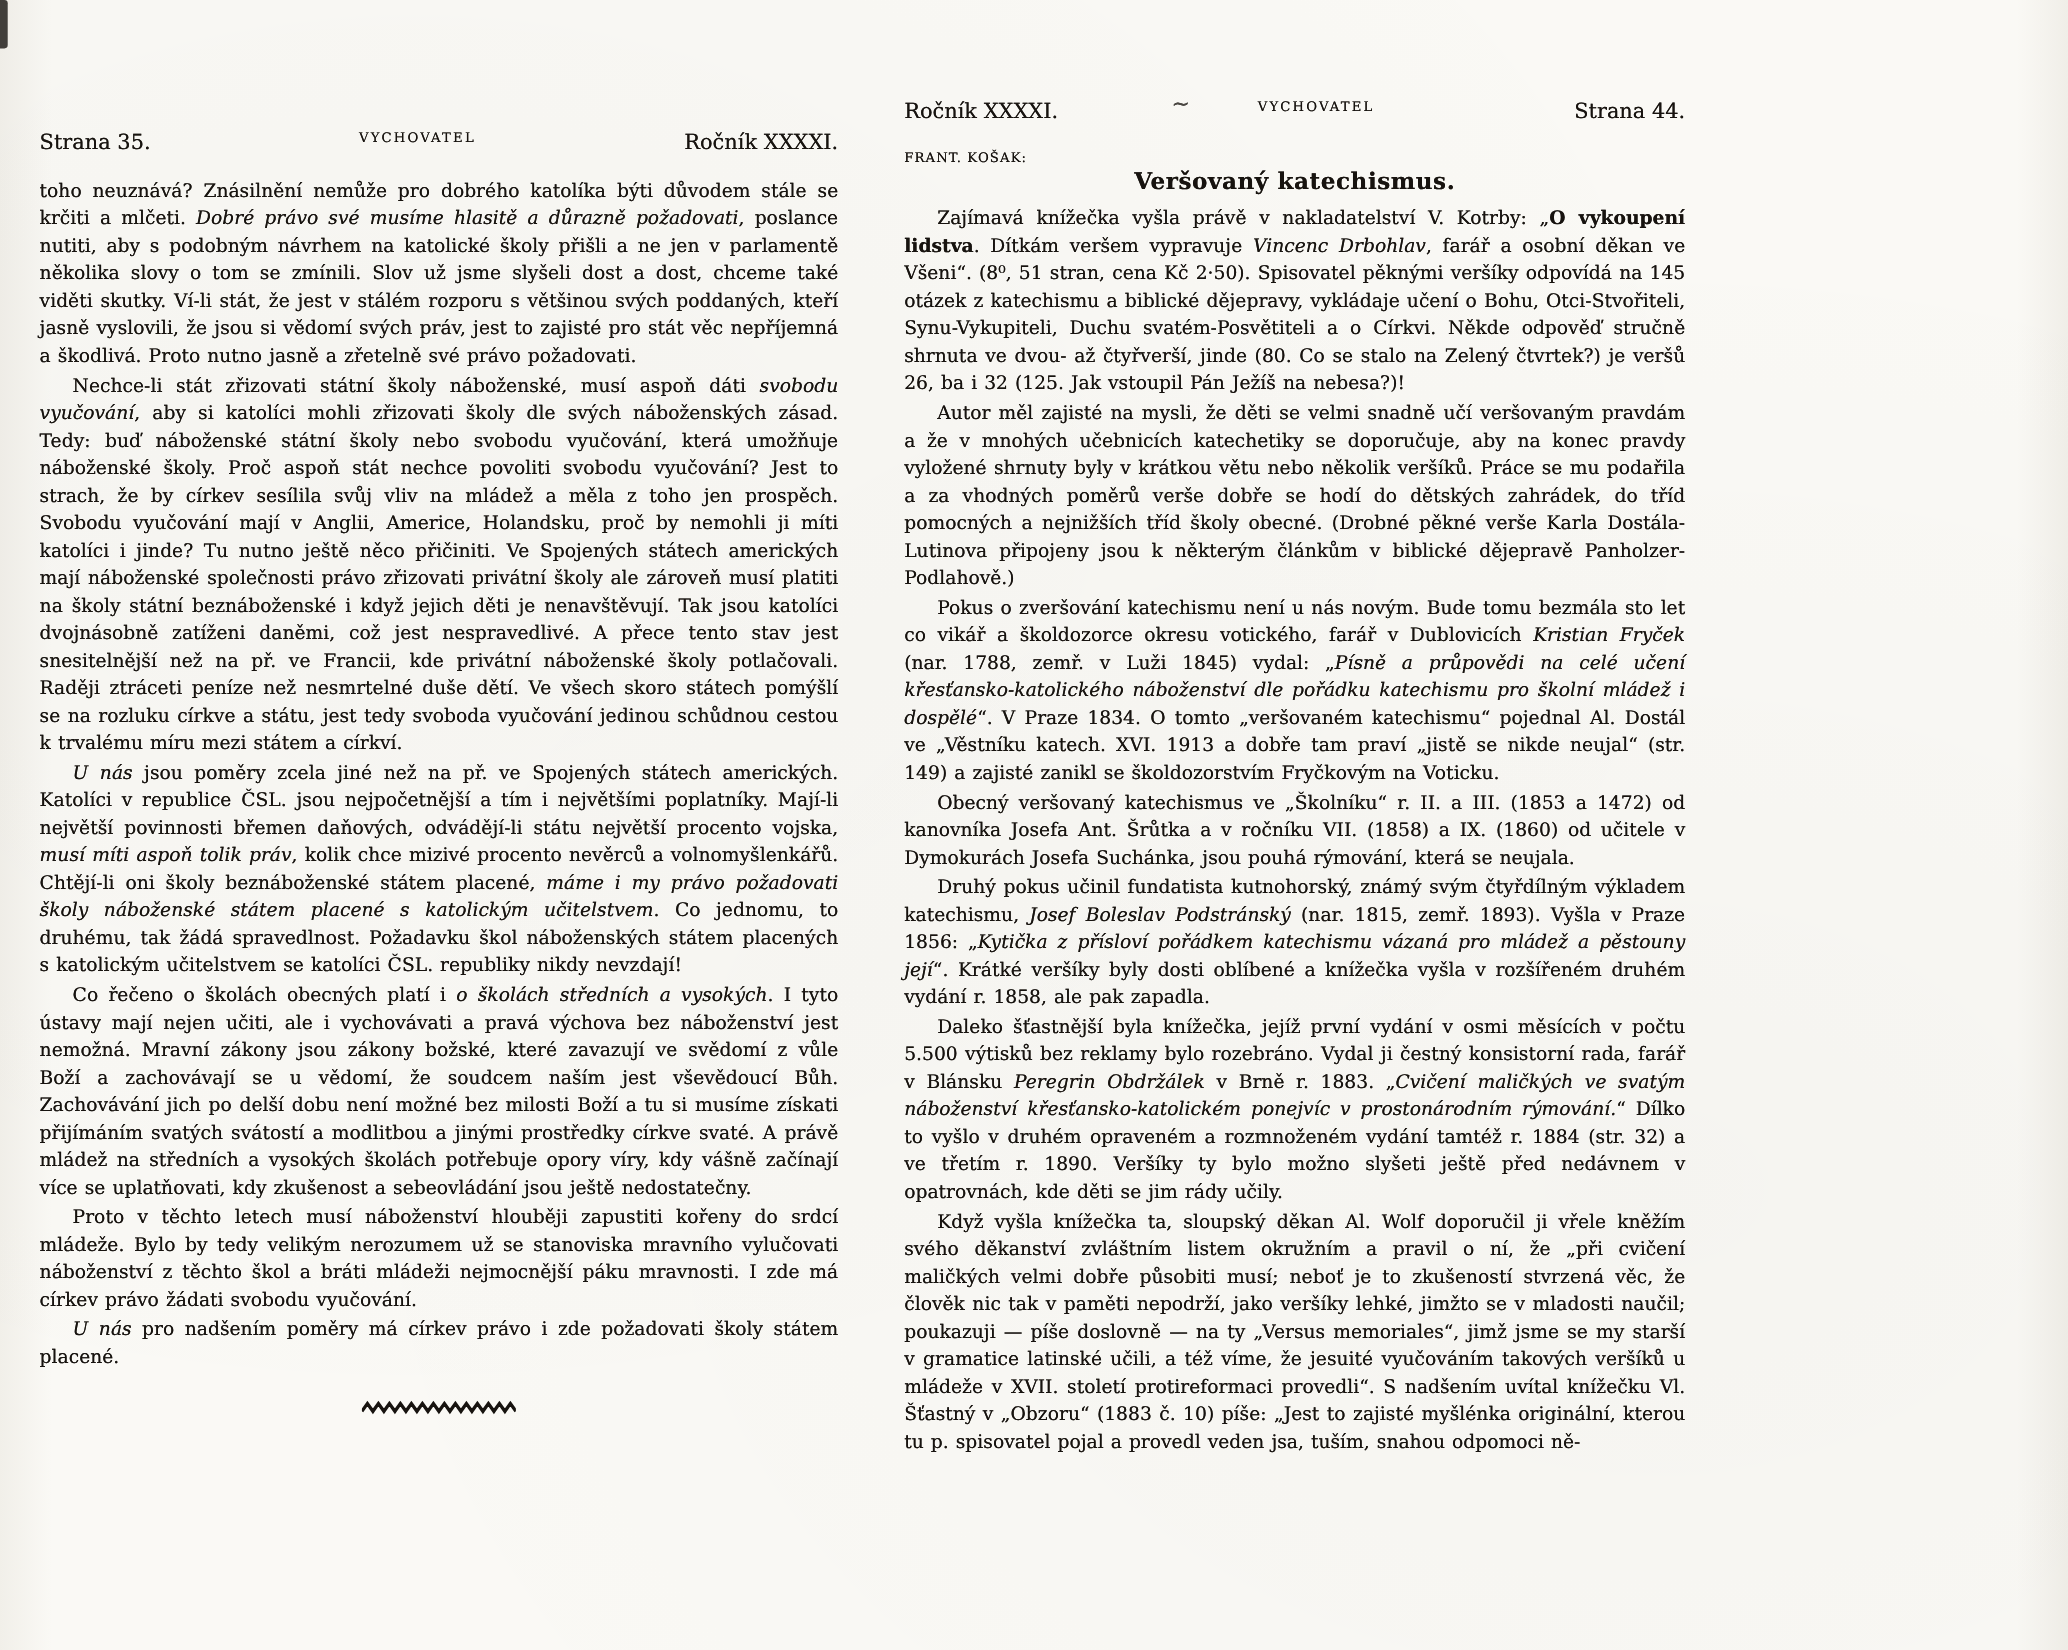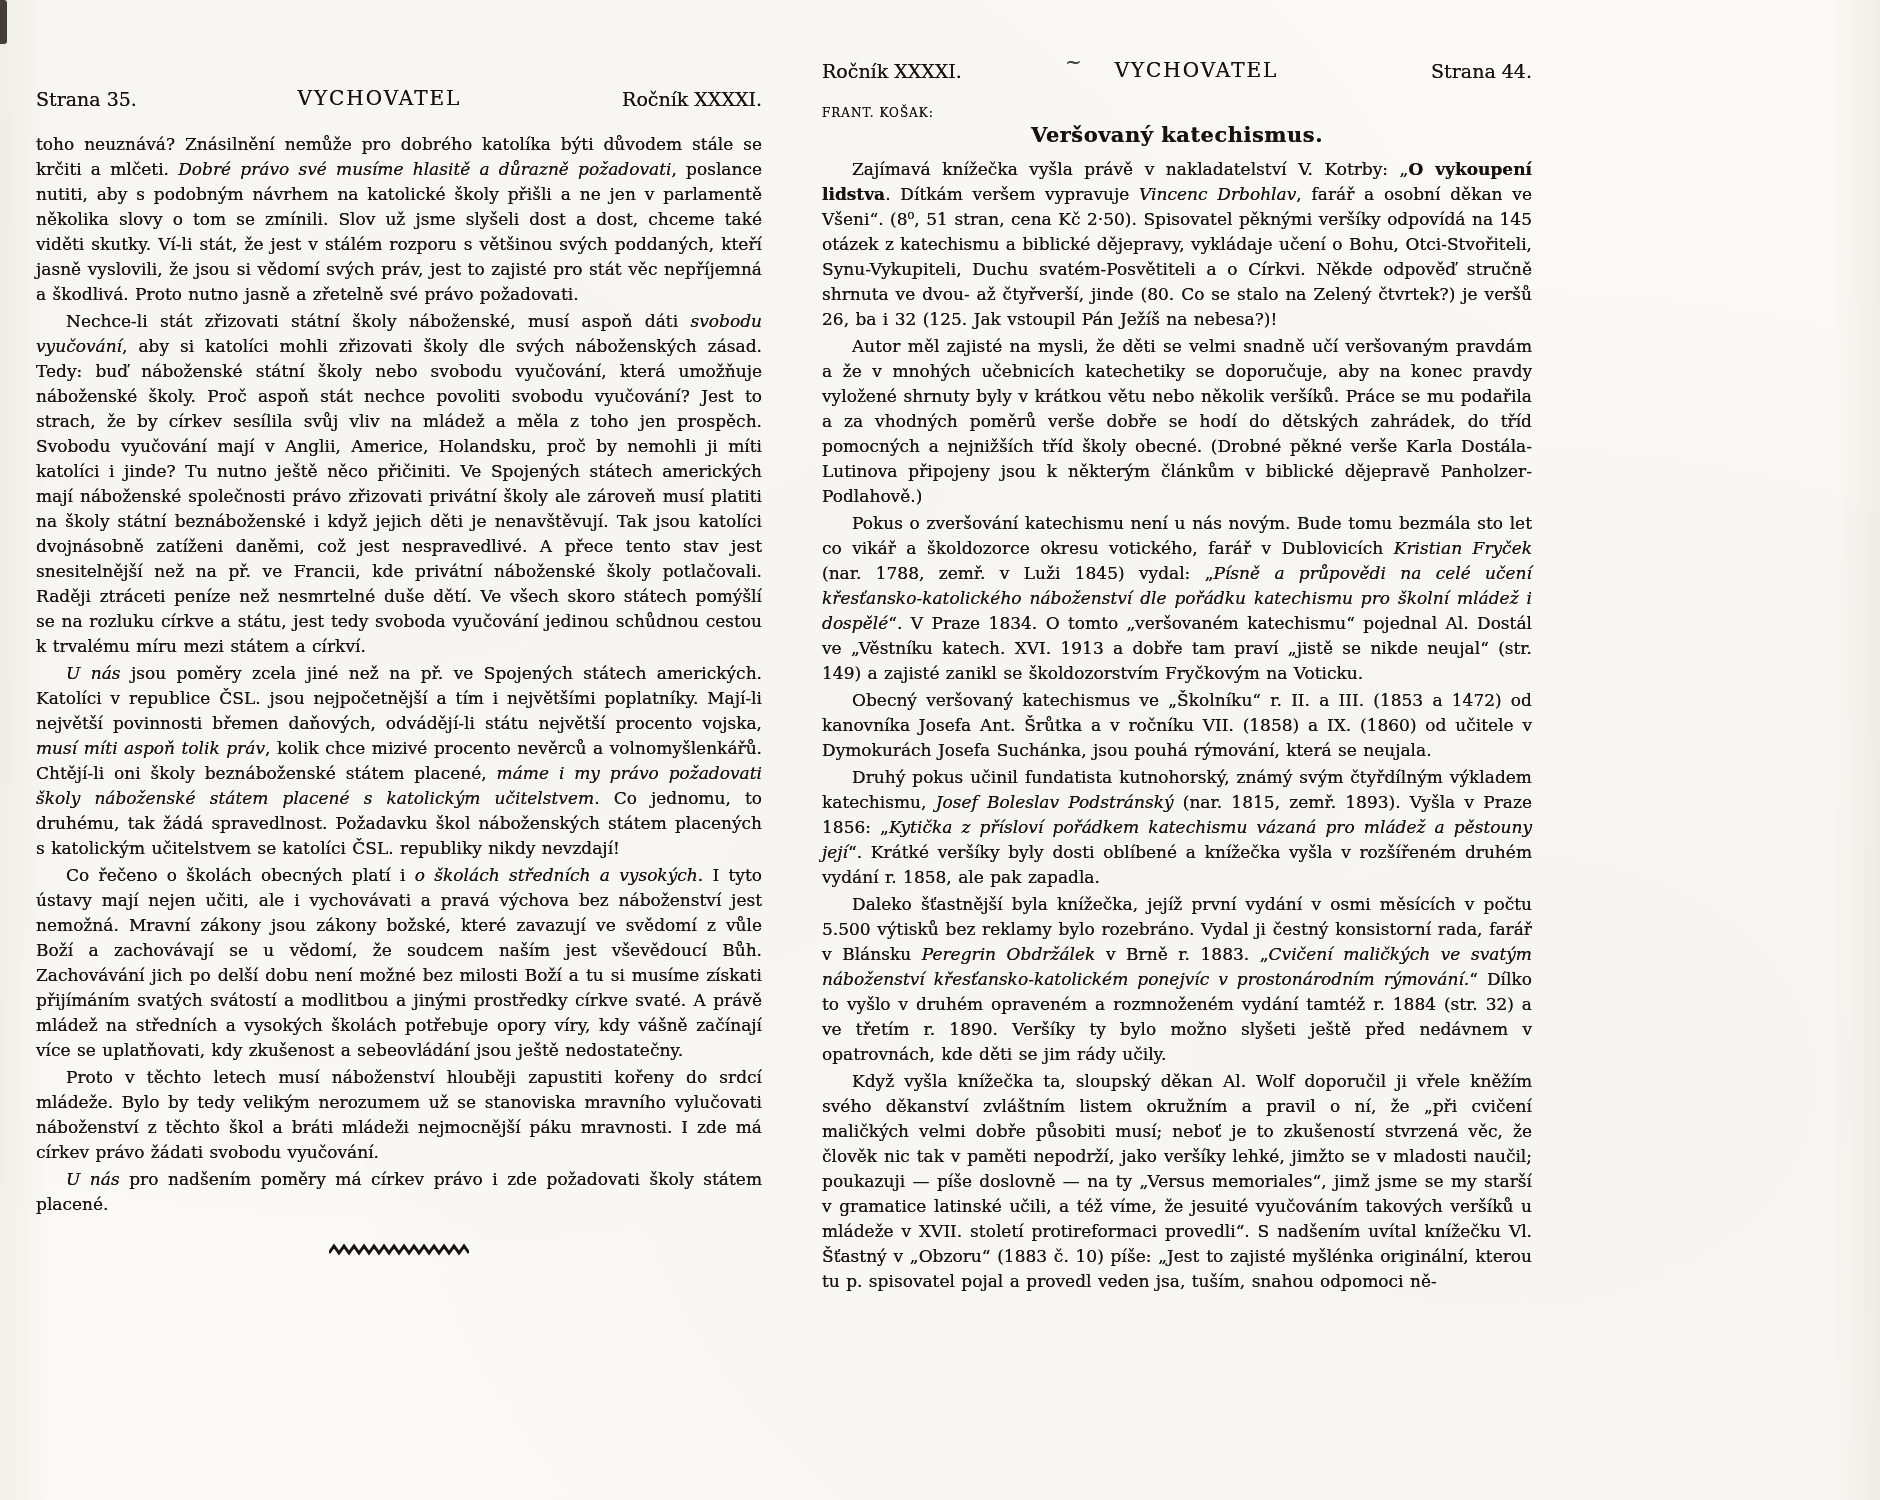--- a/index.html
+++ b/index.html
@@ -7,24 +7,24 @@
     position:relative;width:1880px;height:1500px;overflow:hidden;
     background:
       radial-gradient(ellipse at 20% 30%, rgba(0,0,0,0.018), transparent 60%),
       radial-gradient(ellipse at 80% 72%, rgba(0,0,0,0.018), transparent 60%),
       linear-gradient(90deg,#f1efe9 0,#faf9f5 2.5%,#faf9f5 97.5%,#f0eee8 100%);
     font-family:"DejaVu Serif","Liberation Serif",serif;
     color:#17130f;
   }
   .page-col{position:absolute;}
   .hdr{
-    display:flex;justify-content:space-between;align-items:flex-end;
-    font-size:19px;position:relative;
+    display:flex;justify-content:space-between;align-items:flex-start;
+    font-size:19px;position:relative;margin-top:32px;
   }
-  .hdr .journal{letter-spacing:2px;font-size:20px;}
+  .hdr .journal{letter-spacing:2px;font-size:12px;}
   .hdr span{white-space:nowrap;}
   .artifact{
     position:absolute;left:243px;top:-8px;font-size:20px;color:#4a4742;
     letter-spacing:-2px;
   }
   .byline{font-size:12px;letter-spacing:1px;margin-top:24px;}
   .title{
     font-size:21px;font-weight:bold;text-align:center;
     margin:2px 0 10px 0;letter-spacing:0.5px;
   }

